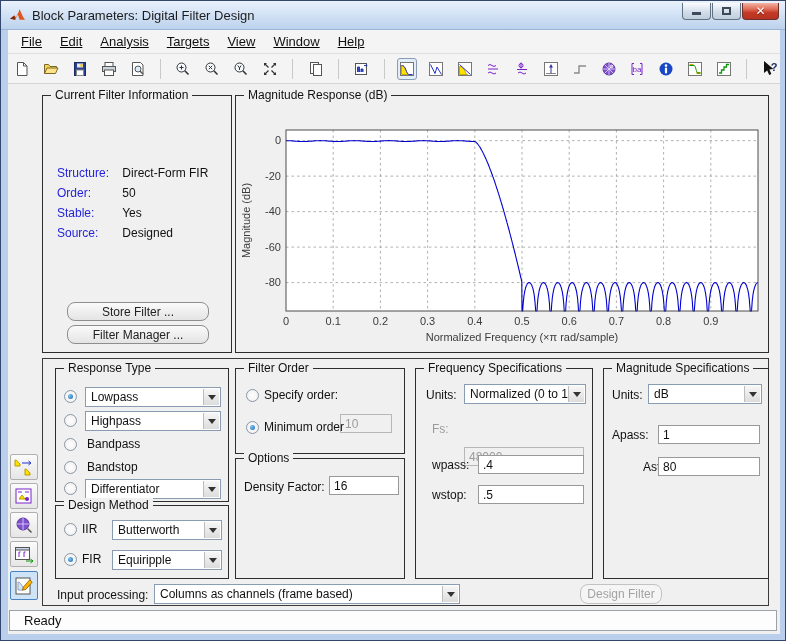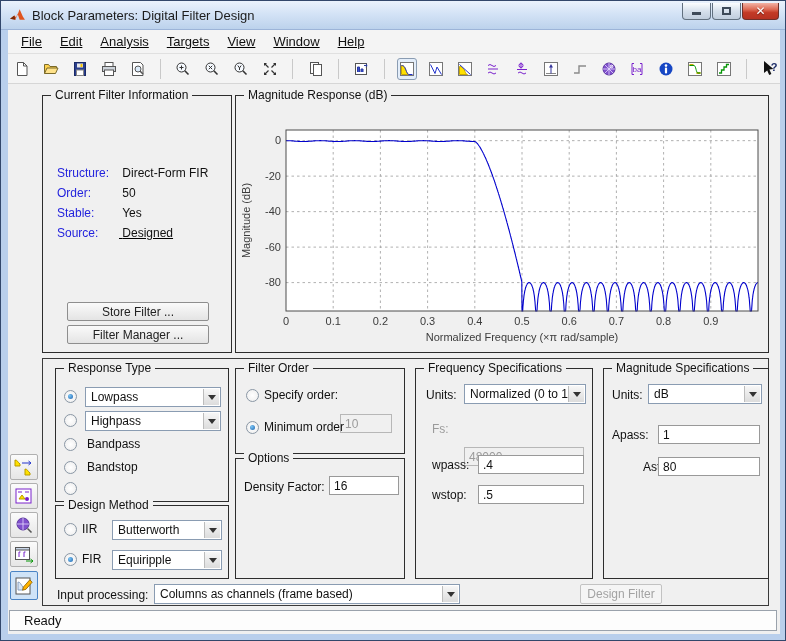--- a/index.html
+++ b/index.html
@@ -44,21 +44,21 @@
   .sidebtn.selected{background:#cfe3f7;border:1px solid #4b84c4;}
 
   
   .gbox{position:absolute;border:1px solid #2d2d2d;}
   .glabel{position:absolute;top:-8px;left:8px;background:#f0f0f0;padding:0 4px;font-size:12px;color:#111;white-space:nowrap;}
 
   
   .info-row{position:absolute;left:14px;font-size:12px;white-space:nowrap;}
   .info-label{color:#2323dd;display:inline-block;width:62px;}
   .info-value{color:#111;}
-  .btn{position:absolute;border:1px solid #8e8e8e;border-radius:2px;background:linear-gradient(#fafafa,#e4e4e4);
+  .btn{position:absolute;border:1px solid #8e8e8e;border-radius:8px;background:linear-gradient(#fafafa,#e4e4e4);
     font-size:12px;color:#222;display:flex;align-items:center;justify-content:center;}
   .btn.disabled{color:#a3a3a3;border-color:#c2c2c2;background:#f5f5f5;}
 
   
   .radio{position:absolute;width:13px;height:13px;border:1px solid #8a97a5;border-radius:50%;
     background:radial-gradient(#ffffff,#ececec);}
   .radio.sel::after{content:'';position:absolute;left:3px;top:3px;width:5px;height:5px;border-radius:50%;
     background:radial-gradient(circle at 35% 35%,#7cc6f5,#1c62ae);}
   .rlabel{position:absolute;font-size:12px;color:#111;white-space:nowrap;}
   .rlabel.gray{color:#9b9b9b;}
@@ -327,21 +327,21 @@
           <span class="info-value">Direct-Form FIR</span>
         </div>
         <div class="info-row" style="top:90px;">
           <span class="info-label">Order:</span>
           <span class="info-value">50</span>
         </div>
         <div class="info-row" style="top:110px;">
           <span class="info-label">Stable:</span>
           <span class="info-value">Yes</span>
         </div>
-        <div class="info-row" style="top:130px;text-decoration:underline;">
+        <div class="info-row" style="top:130px;">
           <span class="info-label">Source:</span>
           <span class="info-value">Designed</span>
         </div>
         <div class="btn" style="left:24px;top:206px;width:142px;height:19px;">Store Filter ...</div>
         <div class="btn" style="left:24px;top:229px;width:142px;height:19px;">Filter Manager ...</div>
       </div>
 
       <div class="gbox" style="left:227px;top:11px;width:534px;height:258px;">
         <span class="glabel">Magnitude Response (dB)</span>
         <svg width="532" height="256" viewBox="0 0 532 256" style="display:block;">
@@ -394,20 +394,24 @@
           <div class="radio" style="left:8px;top:45px;"></div>
           <div class="combo" style="left:29px;top:42px;width:136px;">
               <span>Highpass</span>
               <span class="arr"></span>
             </div>
           <div class="radio" style="left:8px;top:69px;"></div>
           <span class="rlabel" style="left:31px;top:68px;">Bandpass</span>
           <div class="radio" style="left:8px;top:92px;"></div>
           <span class="rlabel" style="left:31px;top:91px;">Bandstop</span>
           <div class="radio" style="left:8px;top:113px;"></div>
+          <div class="combo" style="left:29px;top:110px;width:136px;">
+              <span>Differentiator</span>
+              <span class="arr"></span>
+            </div>
         </div>
 
         <div class="gbox" style="left:12px;top:146px;width:174px;height:74px;">
           <span class="glabel">Design Method</span>
           <div class="radio" style="left:8px;top:17px;"></div>
           <span class="rlabel" style="left:26px;top:16px;">IIR</span>
           <div class="combo" style="left:56px;top:14px;width:110px;">
               <span>Butterworth</span>
               <span class="arr"></span>
             </div>

